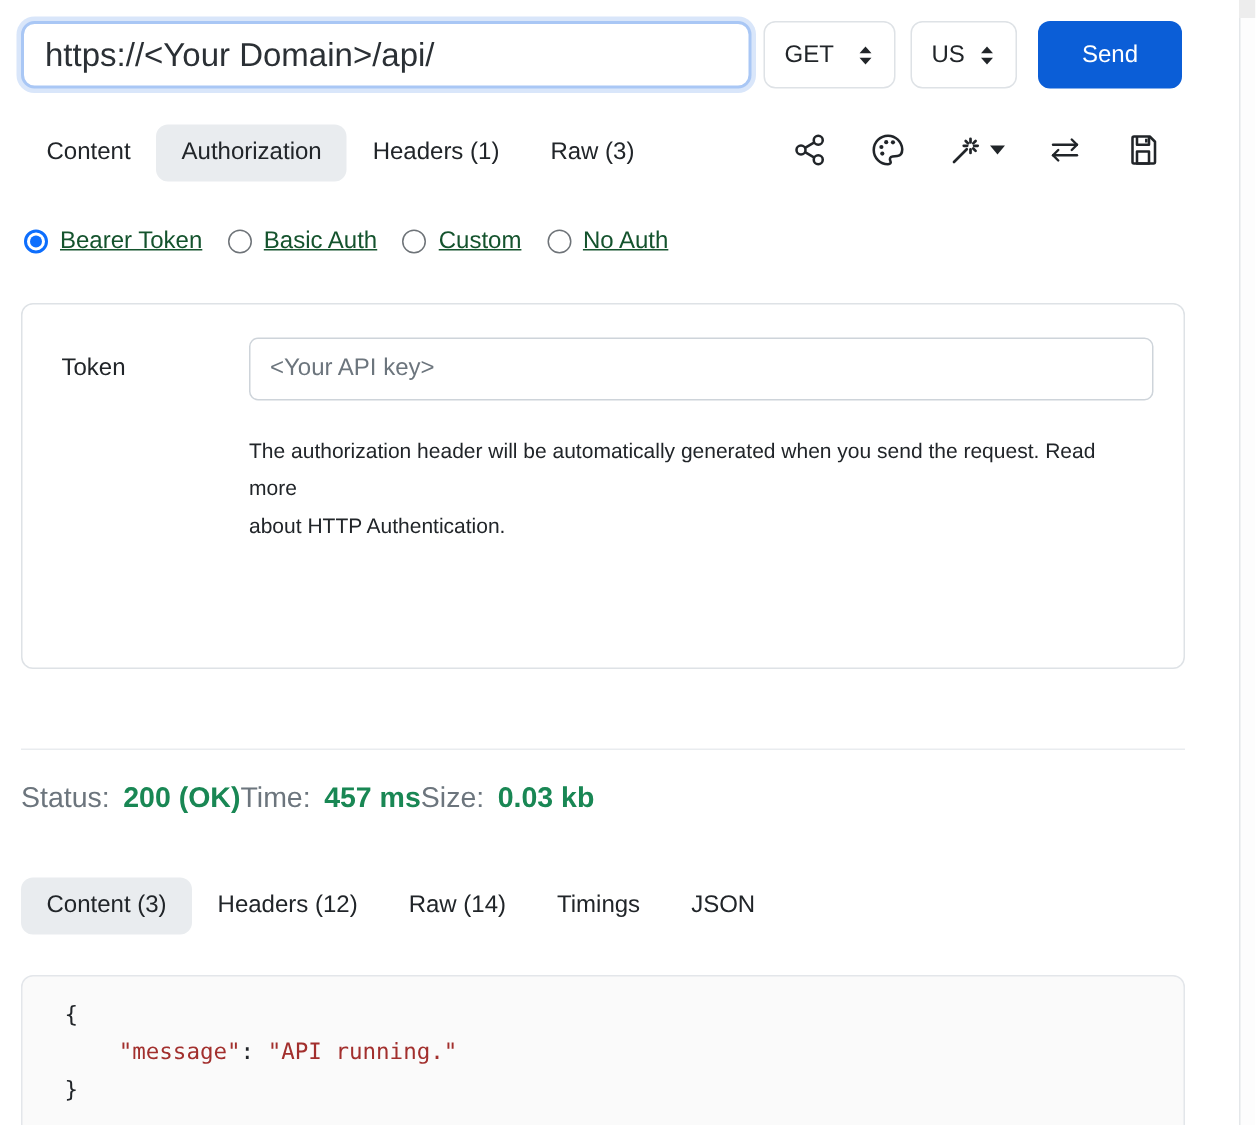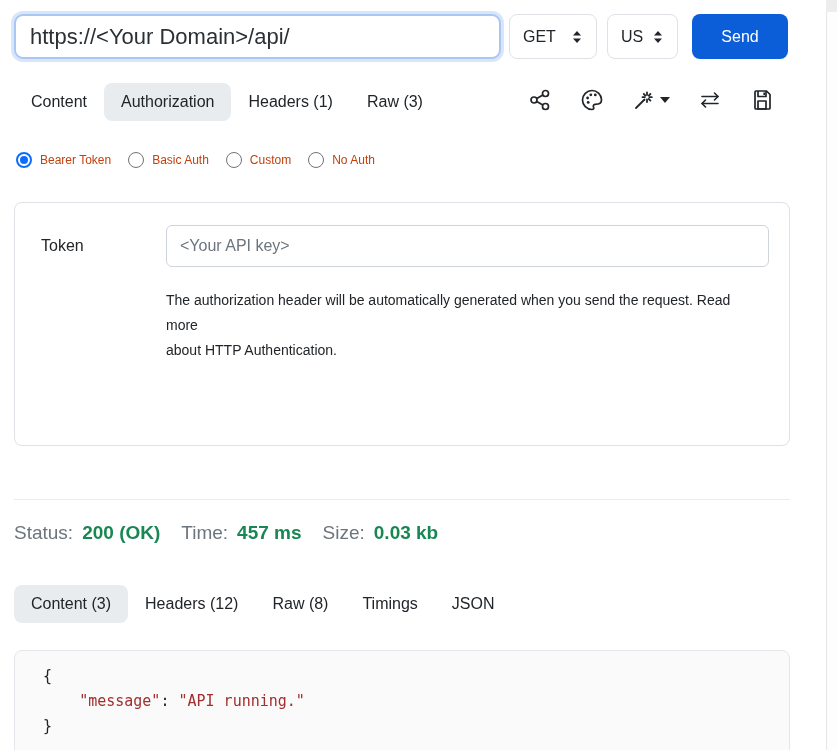--- a/index.html
+++ b/index.html
@@ -59,21 +59,21 @@
   .radio {
     width:16px; height:16px; border-radius:50%; background:#fff;
     border:1.5px solid #6e7378; position:relative; flex:0 0 auto;
   }
   .radio.checked { border:2px solid #0d6efd; }
   .radio.checked::after {
     content:""; position:absolute; left:50%; top:50%;
     transform:translate(-50%,-50%);
     width:8px; height:8px; border-radius:50%; background:#0d6efd;
   }
-  .radio-label { font-size:12px; color:#c2410c; }
+  .radio-label { font-size:16px; color:#14532d;text-decoration:underline; }
   
   .panel {
     position:absolute; left:14px; top:202px; width:776px; height:244px;
     border:1px solid #dee2e6; border-radius:8px; background:#fff;
   }
   .token-label { position:absolute; left:26px; top:34px; font-size:16px; color:#212529; }
   .token-input {
     position:absolute; left:151px; top:22px; width:603px; height:42px;
     border:1px solid #ced4da; border-radius:6px; padding:0 13px;
     font-size:16px; color:#495057; background:#fff; outline:none;
@@ -82,21 +82,21 @@
   .token-input::placeholder { color:#6c757d; opacity:1; }
   .token-help {
     position:absolute; left:151px; top:85px; width:600px;
     font-size:14px; color:#212529; line-height:25px;
   }
   .token-help span { display:block; }
   
   .divider { position:absolute; left:14px; top:499px; width:776px; height:1px; background:#e9ecef; }
   
   .status-row {
-    position:absolute; left:14px; top:522px; display:flex; gap:21px;
+    position:absolute; left:14px; top:522px; display:flex; 
     font-size:19px; align-items:baseline;
   }
   .status-pair { display:flex; gap:9px; align-items:baseline; }
   .status-label { color:#6c757d; }
   .status-value { color:#198754; font-weight:700; }
   
   .code-block {
     position:absolute; left:14px; top:650px; width:776px; height:120px;
     background:#fafafa; border:1px solid #e3e6ea; border-radius:8px;
     padding:13px 0 0 28px; overflow:hidden;
@@ -239,21 +239,21 @@
   </div>
   <div class="status-pair">
     <span class="status-label">Size:</span>
     <span class="status-value">0.03 kb</span>
   </div>
 </div>
 
 <div class="tabs-row resp-tabs">
   <div class="tab active">Content (3)</div>
   <div class="tab">Headers (12)</div>
-  <div class="tab">Raw (8)</div>
+  <div class="tab">Raw (14)</div>
   <div class="tab">Timings</div>
   <div class="tab">JSON</div>
 </div>
 
 <div class="code-block">
   <div class="code-line"><span>{</span></div>
   <div class="code-line"><span>    </span><span class="tok-str">"message"</span><span>: </span><span class="tok-str">"API running."</span></div>
   <div class="code-line"><span>}</span></div>
 </div>
 

